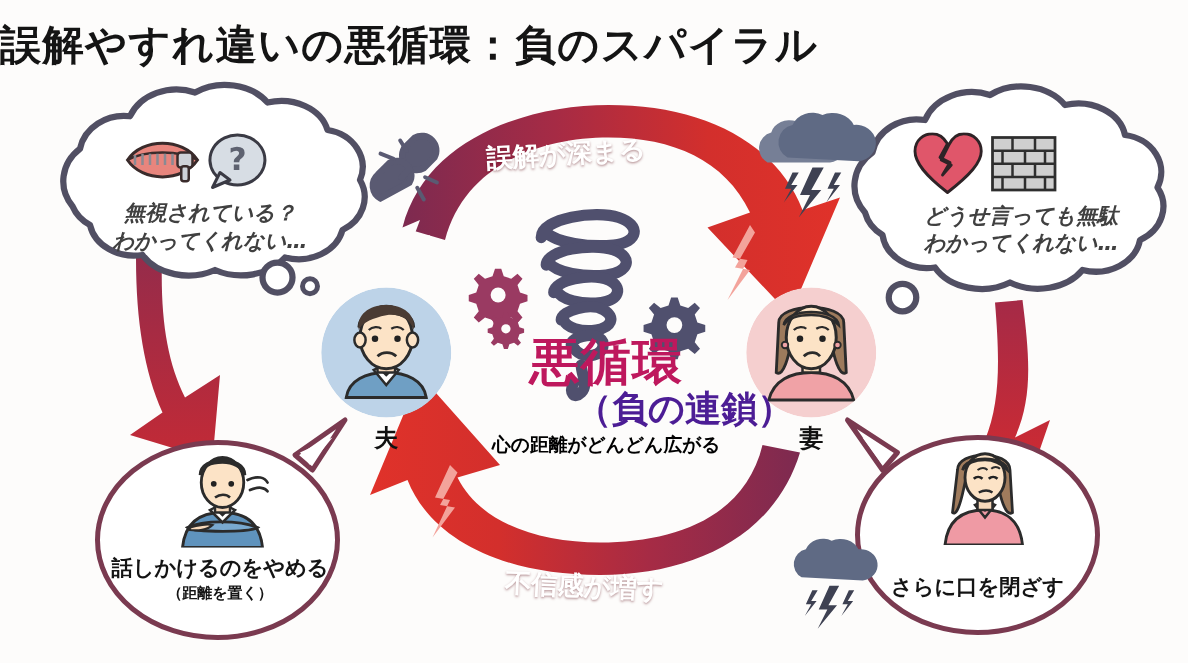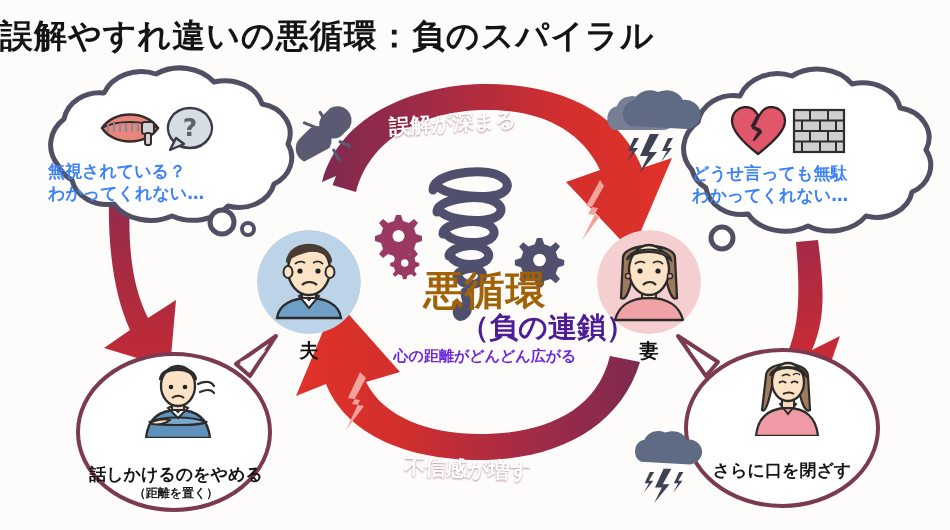--- a/index.html
+++ b/index.html
@@ -20,23 +20,24 @@
     letter-spacing:1px;
     font-family:"DejaVu Sans","Liberation Sans",sans-serif;
   }
 
   
   .layer{position:absolute;left:0;top:0;width:950px;height:530px;}
   .layer.behind{z-index:1;}
   .layer.mid{z-index:3;}
   .cloud-text{
     position:absolute;z-index:5;
-    color:#3b82f6;font-weight:bold;
+    text-align:center;color:#404040;font-weight:bold;
     font-family:"DejaVu Sans","Liberation Sans",sans-serif;
     line-height:1.30;
+    font-style:italic;
   }
   .cloud-text .l{display:block;white-space:nowrap;}
 
   
   .icon-row{position:absolute;z-index:5;display:flex;align-items:center;gap:10px;}
 
   
   .avatar{position:absolute;z-index:6;border-radius:50%;}
   .avatar-label{
     position:absolute;z-index:6;text-align:center;
@@ -51,23 +52,23 @@
     line-height:1.28;
   }
   .bub-text .big{display:block;font-size:17px;white-space:nowrap;}
   .bub-text .small{display:block;font-size:12px;white-space:nowrap;}
 
   
   .center-wrap{
     position:absolute;z-index:6;left:335px;top:270px;width:300px;text-align:center;
     font-family:"DejaVu Sans","Liberation Sans",sans-serif;
   }
-  .center-main{font-size:40px;font-weight:bold;color:#a16207;line-height:1.02;letter-spacing:1px;}
+  .center-main{font-size:40px;font-weight:bold;color:#be185d;line-height:1.02;letter-spacing:1px;}
   .center-sub{font-size:29px;font-weight:bold;color:#4c1d95;line-height:1.12;letter-spacing:0px;text-align:right;}
-  .center-note{font-size:15px;font-weight:bold;color:#6d28d9;margin-top:4px;}
+  .center-note{font-size:15px;font-weight:bold;color:#000000;margin-top:4px;}
 
   
   .arrow-label{
     position:absolute;z-index:5;color:#ffffff;font-weight:bold;
     font-family:"DejaVu Sans","Liberation Sans",sans-serif;
     text-shadow:0 1px 2px rgba(90,10,20,.45);
     white-space:nowrap;
   }
   #lbl-top{font-size:21px;left:389px;top:109px;transform:rotate(-3.5deg);}
   #lbl-bottom{font-size:21px;left:404px;top:455px;transform:rotate(2.5deg);}
@@ -369,21 +370,21 @@
     <ellipse cx="42" cy="24" rx="17" ry="20" fill="#fce3c6" stroke="#2b2b2b" stroke-width="2.3"></ellipse>
     <path d="M24,18 C 24,2 60,2 60,18 C 56,10 48,8 42,8 C 33,8 26,11 24,18 Z" fill="#4a3b33" stroke="#2b2b2b" stroke-width="2.1"></path>
     <circle cx="35" cy="25" r="2.3" fill="#222"></circle>
     <circle cx="49" cy="25" r="2.3" fill="#222"></circle>
     <path d="M36,36 C 40,33 45,33 48,36" fill="none" stroke="#2b2b2b" stroke-width="2"></path>
     <g stroke="#2b2b2b" stroke-width="2.2" fill="none" stroke-linecap="round">
       <path d="M62,22 C 70,18 76,20 78,24"></path>
       <path d="M64,30 C 71,27 76,28 78,31"></path>
     </g>
   </svg>
-  <div class="bub-text" style="left:88px;top:464px;width:176px;">
+  <div class="bub-text" style="left:88px;top:445px;width:176px;">
     <span class="big">話しかけるのをやめる</span>
     <span class="small">（距離を置く）</span>
   </div>
 
   <svg style="position:absolute;left:746px;top:356px;width:80px;height:80px;z-index:6;" viewBox="0 0 80 80">
     <path d="M10,80 C 12,60 24,52 42,52 C 58,52 70,60 72,80 Z" fill="#ef9aa4" stroke="#2b2b2b" stroke-width="2.3"></path>
     <path d="M34,48 L42,58 L50,48 L46,46 L42,52 L38,46 Z" fill="#ef9aa4" stroke="#2b2b2b" stroke-width="2"></path>
     <rect x="36" y="38" width="12" height="14" fill="#f7d9bb" stroke="#2b2b2b" stroke-width="2"></rect>
     <path d="M20,20 C 20,4 62,4 62,20 L64,54 C 58,58 54,40 52,30 L26,30 C 24,40 20,58 16,54 Z" fill="#a07c5d" stroke="#2b2b2b" stroke-width="2.2"></path>
     <ellipse cx="42" cy="26" rx="16" ry="19" fill="#fce3c6" stroke="#2b2b2b" stroke-width="2.3"></ellipse>

